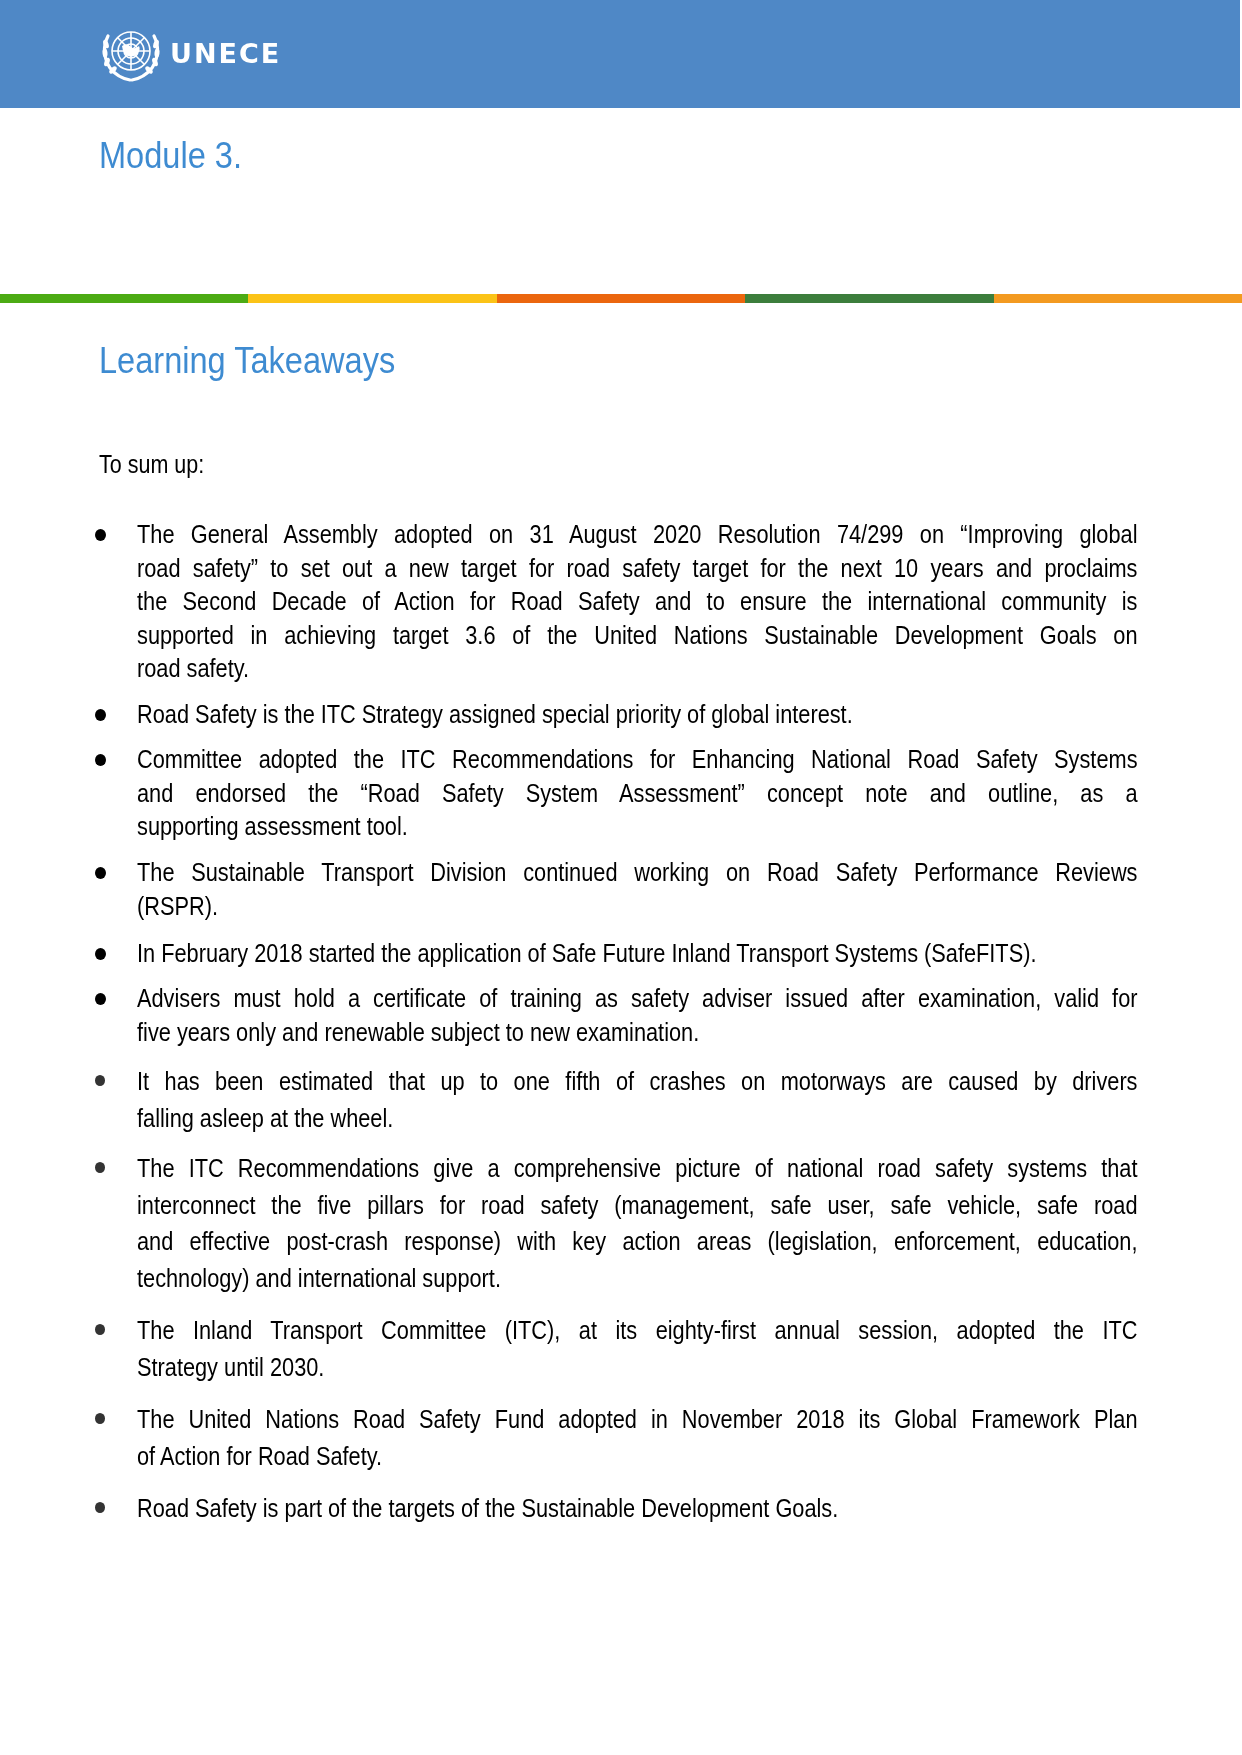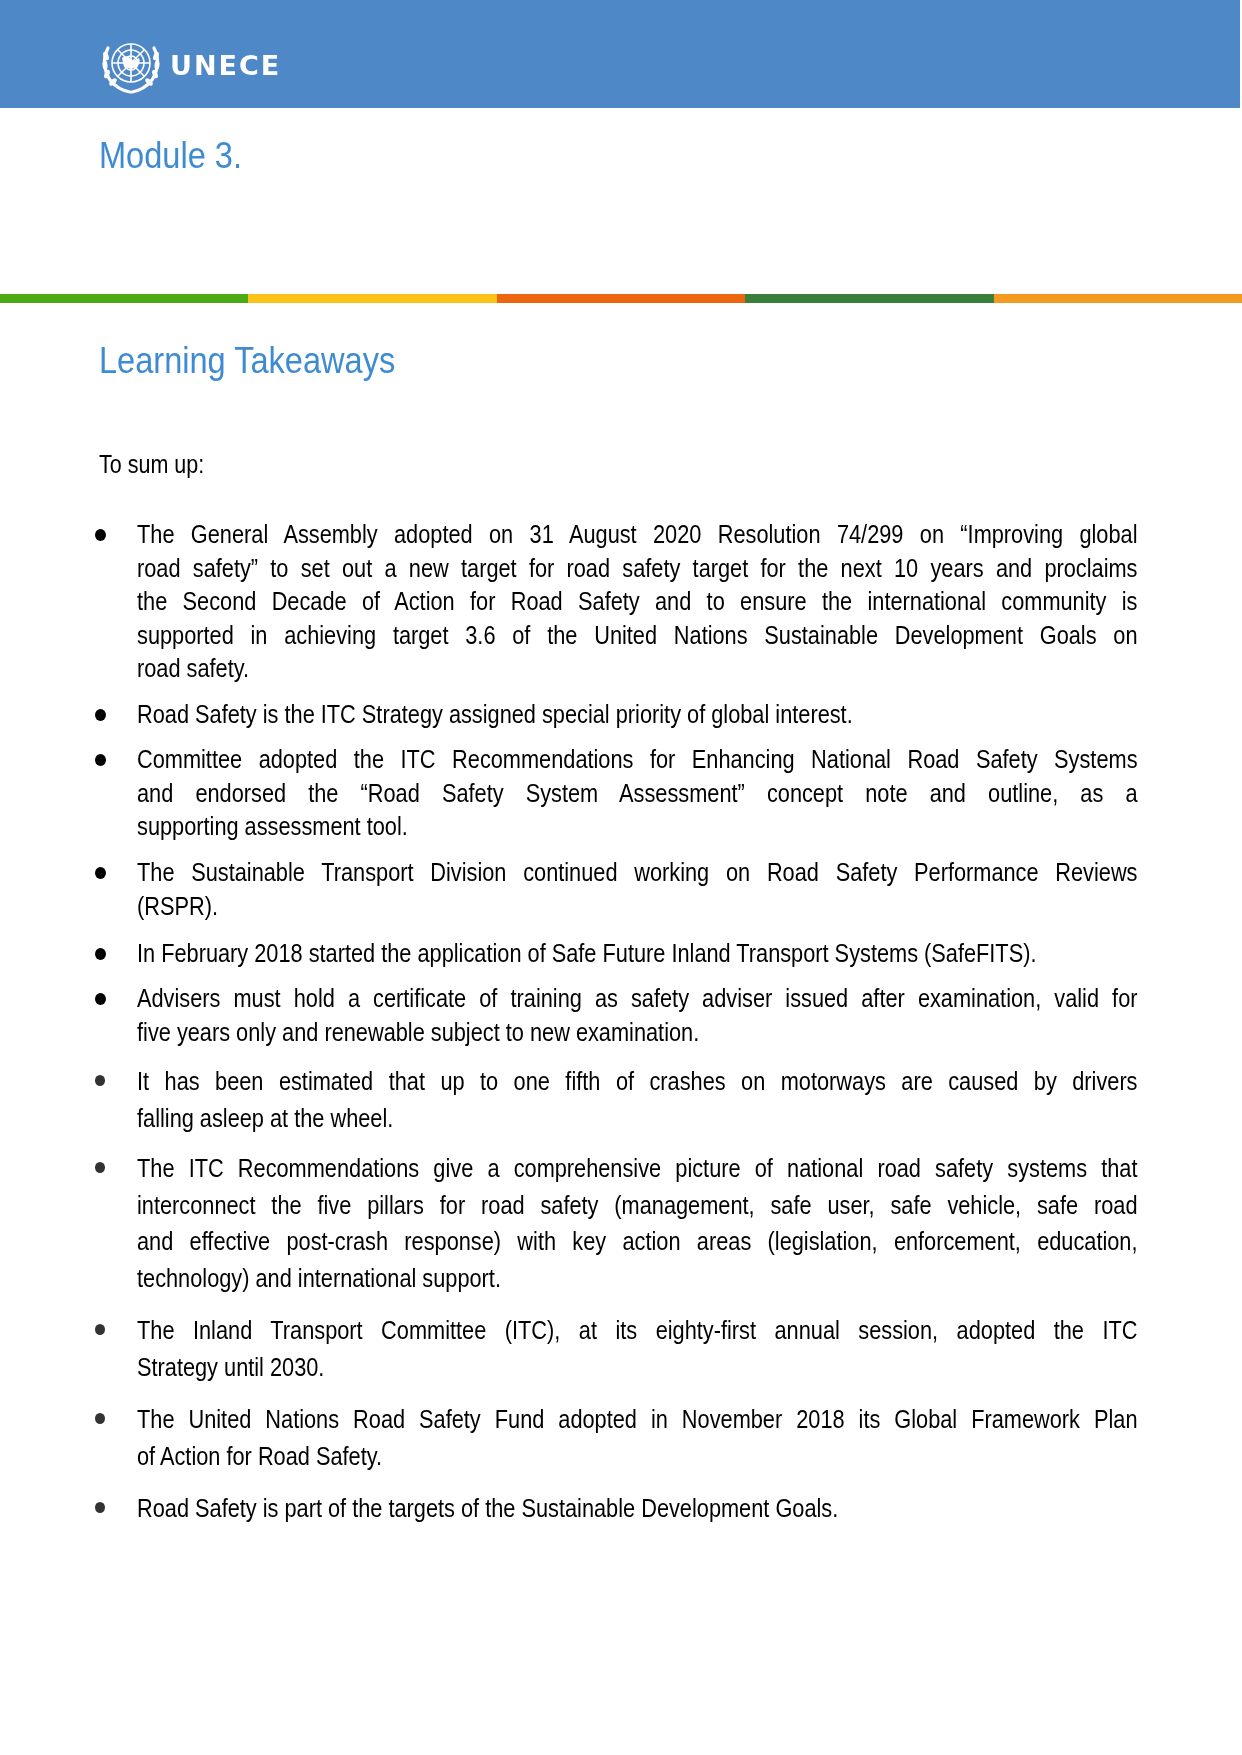--- a/index.html
+++ b/index.html
@@ -19,21 +19,21 @@
       position: absolute;
       left: 0;
       top: 0;
       width: 1240px;
       height: 108px;
       background: #4F88C6;
     }
     .logo {
       position: absolute;
       left: 98px;
-      top: 34px;
+      top: 22px;
       height: 62px;
       display: flex;
       align-items: center;
     }
     .logo-emblem {
       width: 66px;
       height: 62px;
     }
     .logo-text {
       margin-left: 6px;

